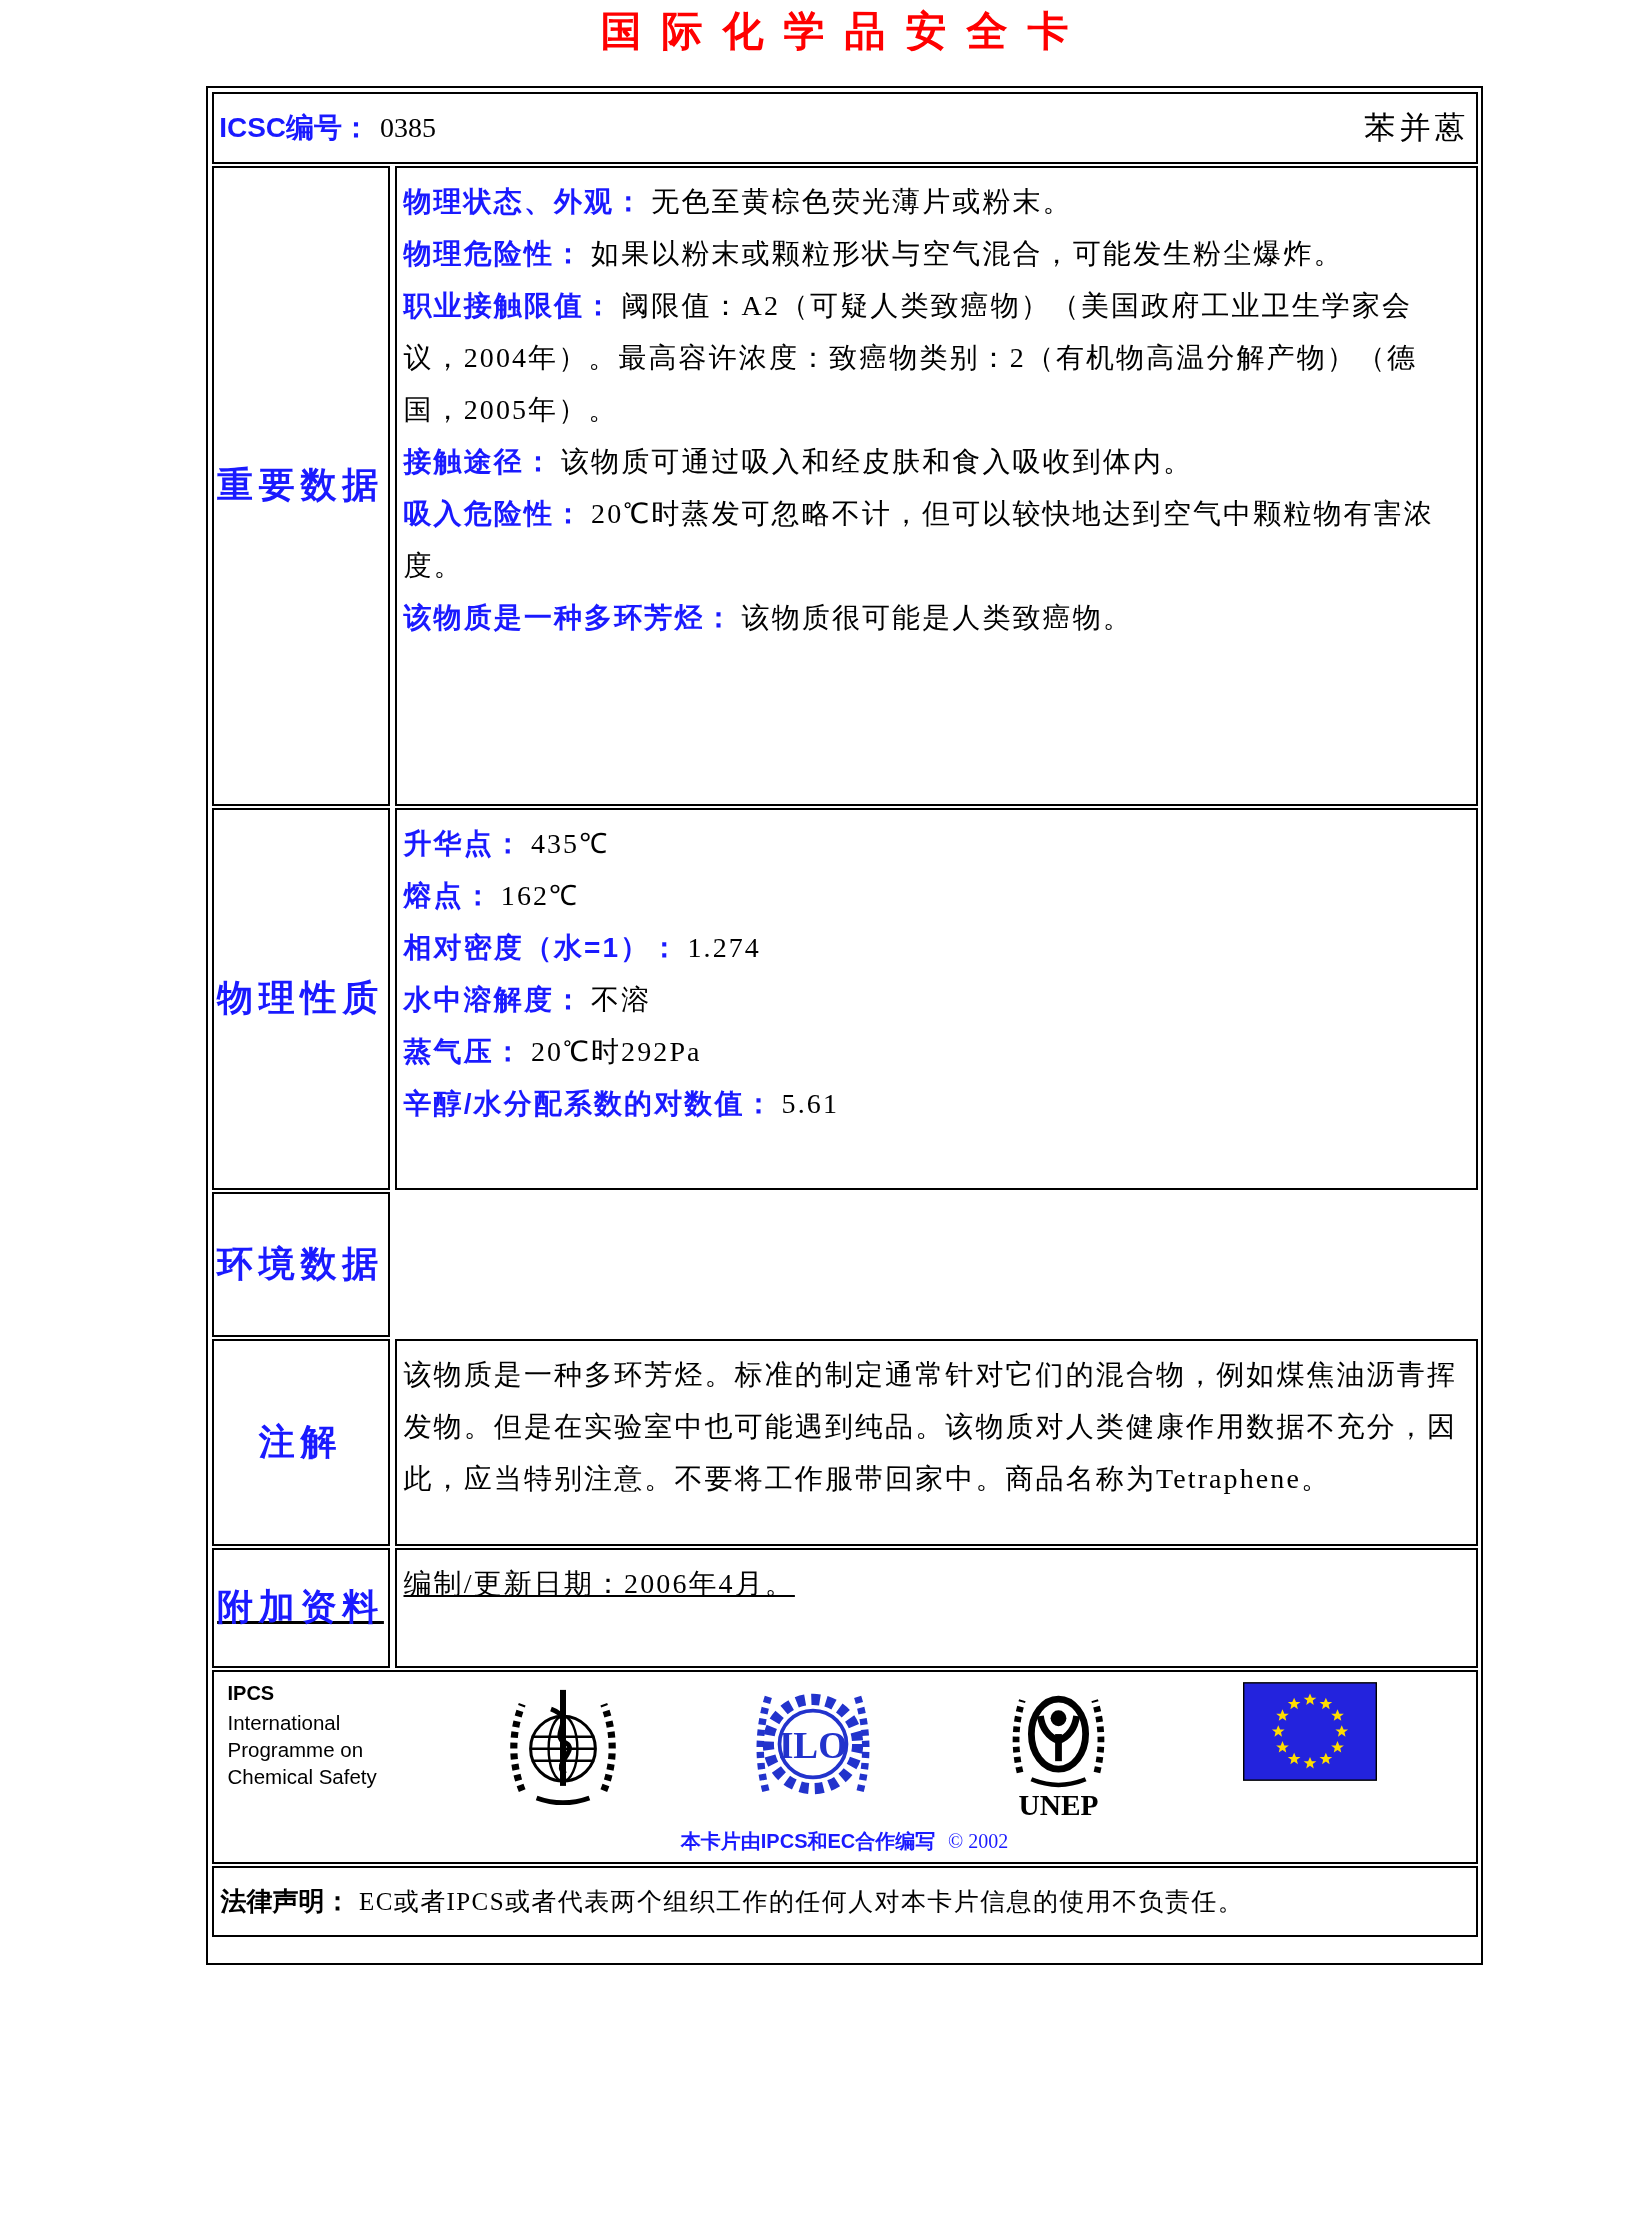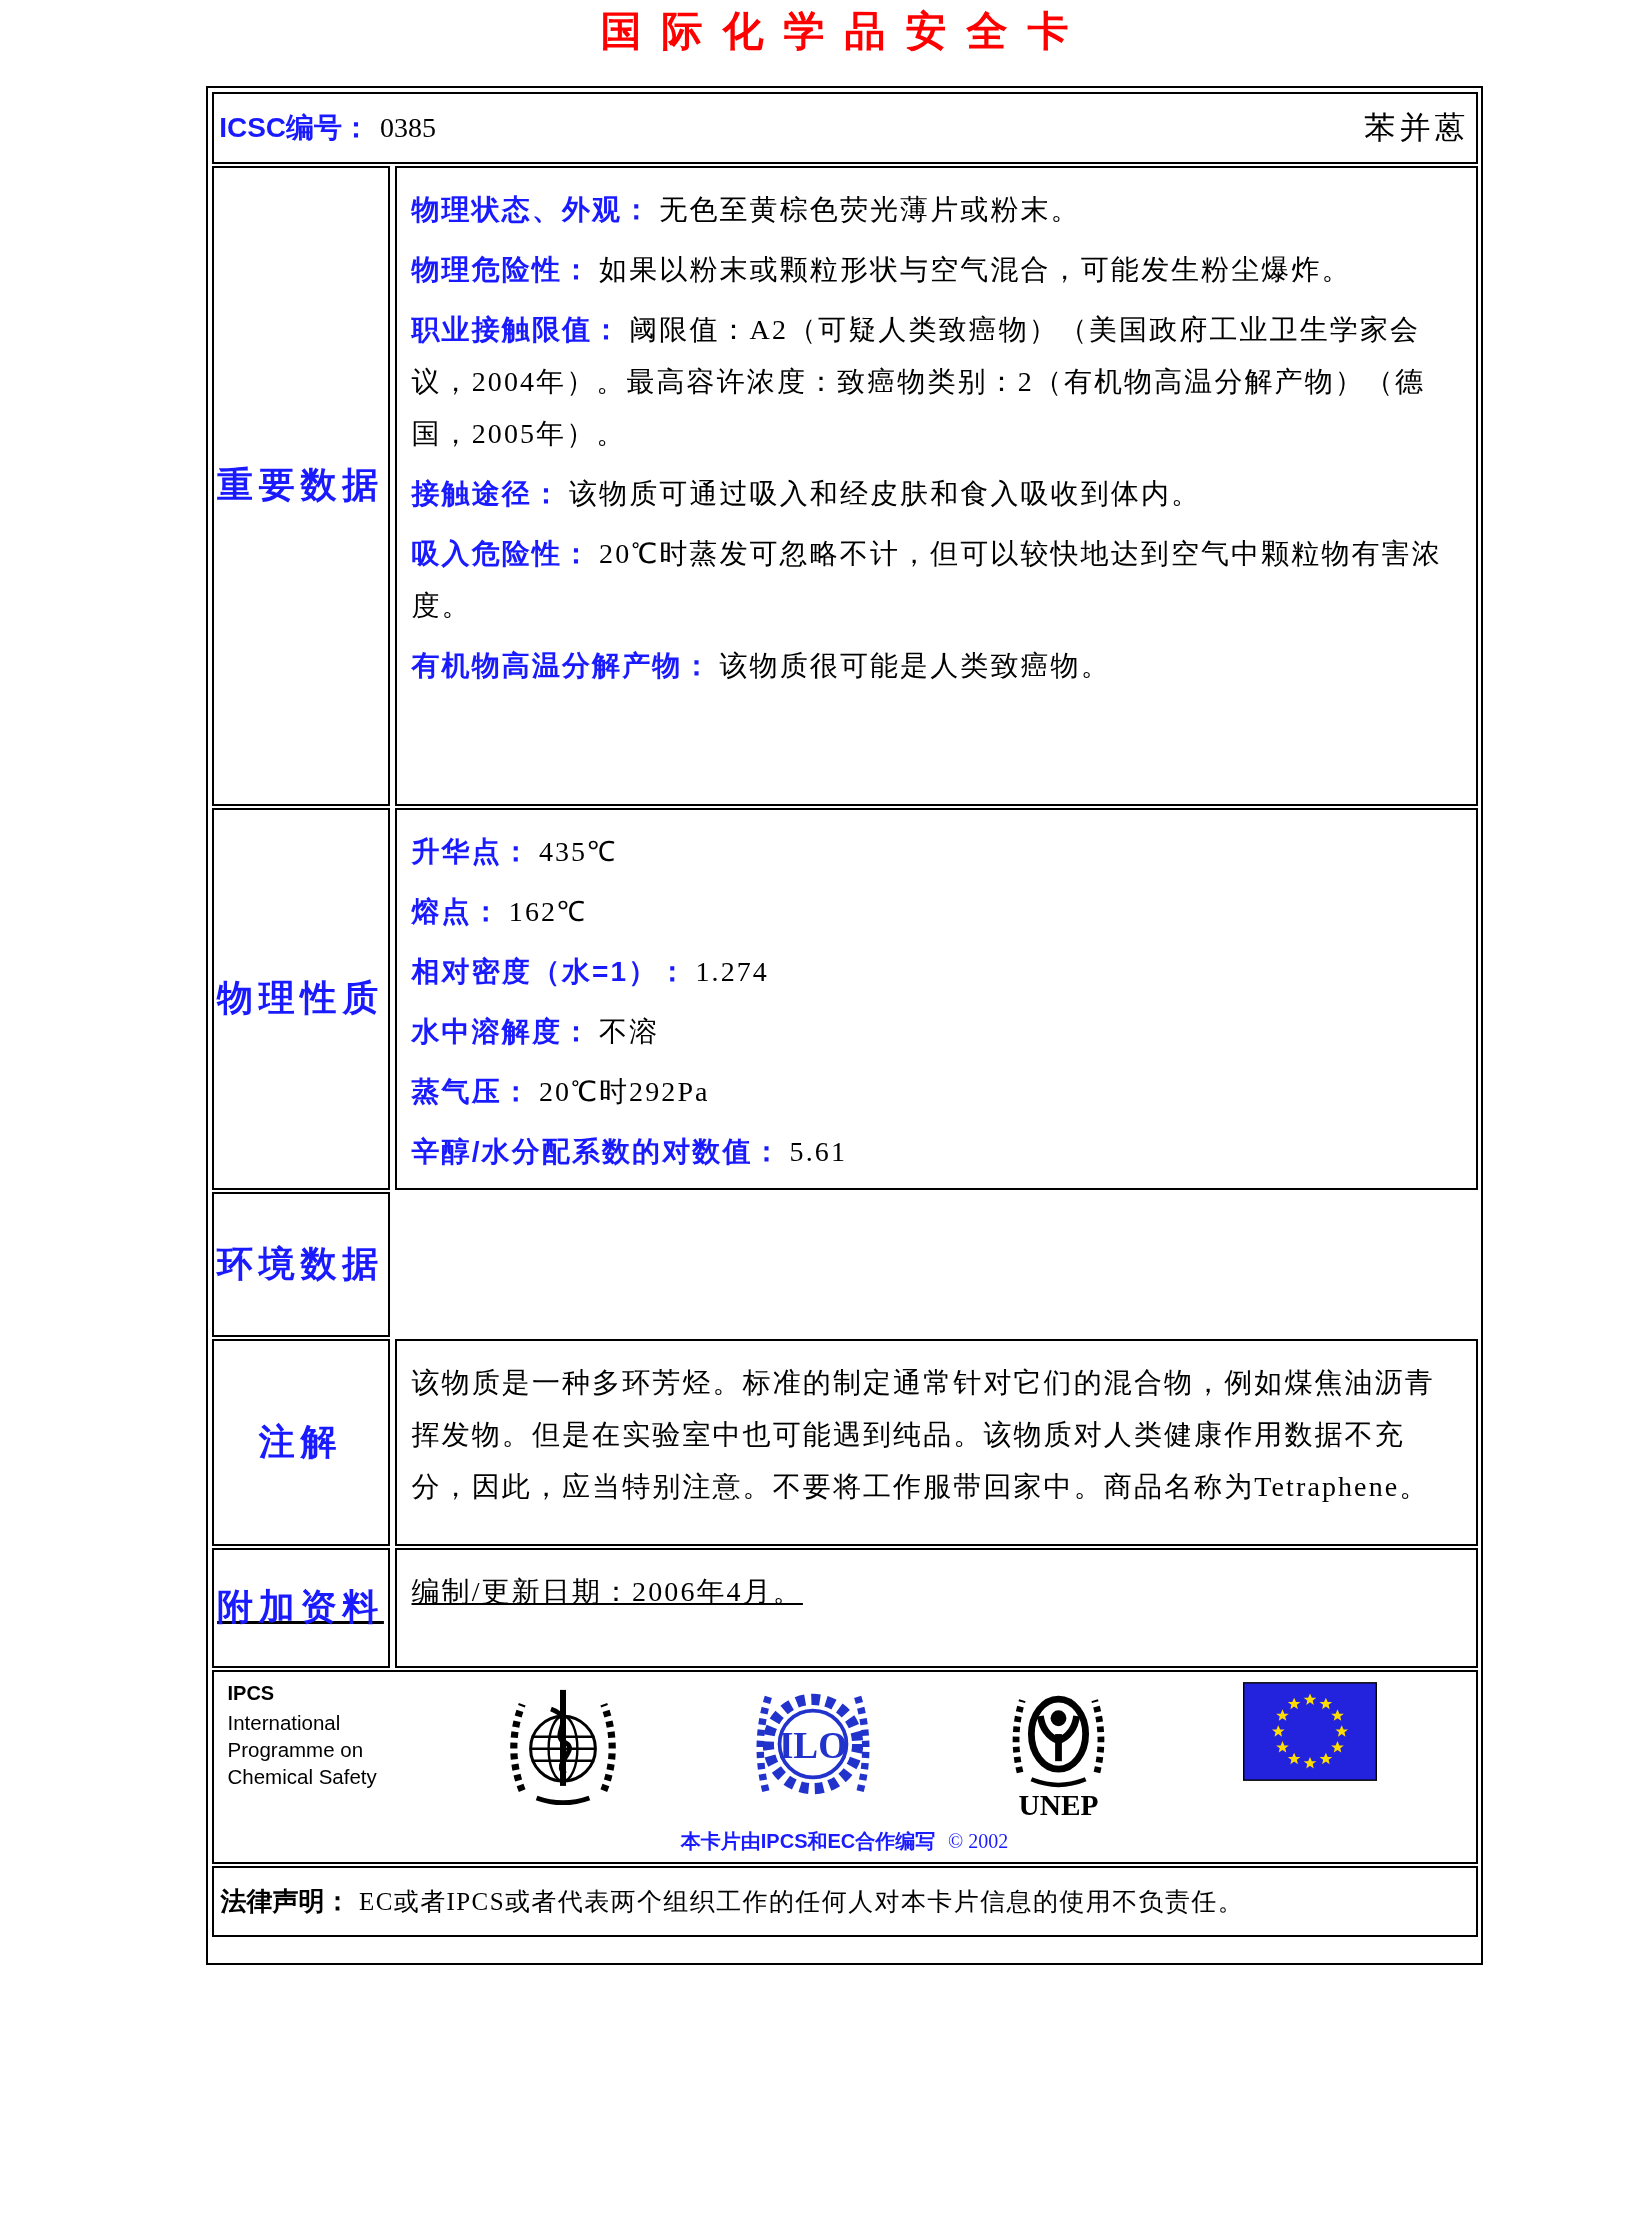--- a/index.html
+++ b/index.html
@@ -27,21 +27,21 @@
                 font-family:"Liberation Sans", sans-serif; }
   .icsc-num { color:#000; font-size:28px; margin-left:10px; }
   .chem-name { color:#000; font-size:31px; letter-spacing:4.2px; }
   
   .label-cell { width:178px; flex:none; display:flex; align-items:center;
                 justify-content:center; color:#1a1aff; font-weight:bold;
                 font-size:36px; letter-spacing:5.7px; text-align:center;
                 font-family:"Liberation Sans", sans-serif; }
   .content-cell { flex:1; padding:8.5px 8.5px 5.7px 7px; font-size:28px;
                   line-height:52px; letter-spacing:2.1px; color:#000; }
-  .kv { margin:8px; }
+  .kv { margin:0; }
   .k { color:#1a1aff; font-weight:bold;
        font-family:"Liberation Sans", sans-serif; margin-right:7px; }
   .v { color:#000; }
   .r-important { height:640px; }
   .r-physical  { height:382px; }
   .r-env       { height:145px; }
   .r-notes     { height:207px; }
   .r-add       { height:120px;text-decoration:underline; }
   
   .footer-box { height:194px; width:100%; position:relative;
@@ -81,21 +81,21 @@
   </div>
 
   <div class="row r-important">
     <div class="box label-cell">重要数据</div>
     <div class="box content-cell">
       <p class="kv"><span class="k">物理状态、外观：</span><span class="v">无色至黄棕色荧光薄片或粉末。</span></p>
       <p class="kv"><span class="k">物理危险性：</span><span class="v">如果以粉末或颗粒形状与空气混合，可能发生粉尘爆炸。</span></p>
       <p class="kv"><span class="k">职业接触限值：</span><span class="v">阈限值：A2（可疑人类致癌物）（美国政府工业卫生学家会议，2004年）。最高容许浓度：致癌物类别：2（有机物高温分解产物）（德国，2005年）。</span></p>
       <p class="kv"><span class="k">接触途径：</span><span class="v">该物质可通过吸入和经皮肤和食入吸收到体内。</span></p>
       <p class="kv"><span class="k">吸入危险性：</span><span class="v">20℃时蒸发可忽略不计，但可以较快地达到空气中颗粒物有害浓度。</span></p>
-      <p class="kv"><span class="k">有机物高温分解产物：</span><span class="v">该物质很可能是人类致癌物。</span></p>
+      <p class="kv"><span class="k">该物质是一种多环芳烃：</span><span class="v">该物质很可能是人类致癌物。</span></p>
     </div>
   </div>
 
   <div class="row r-physical">
     <div class="box label-cell">物理性质</div>
     <div class="box content-cell">
       <p class="kv"><span class="k">升华点：</span><span class="v">435℃</span></p>
       <p class="kv"><span class="k">熔点：</span><span class="v">162℃</span></p>
       <p class="kv"><span class="k">相对密度（水=1）：</span><span class="v">1.274</span></p>
       <p class="kv"><span class="k">水中溶解度：</span><span class="v">不溶</span></p>

